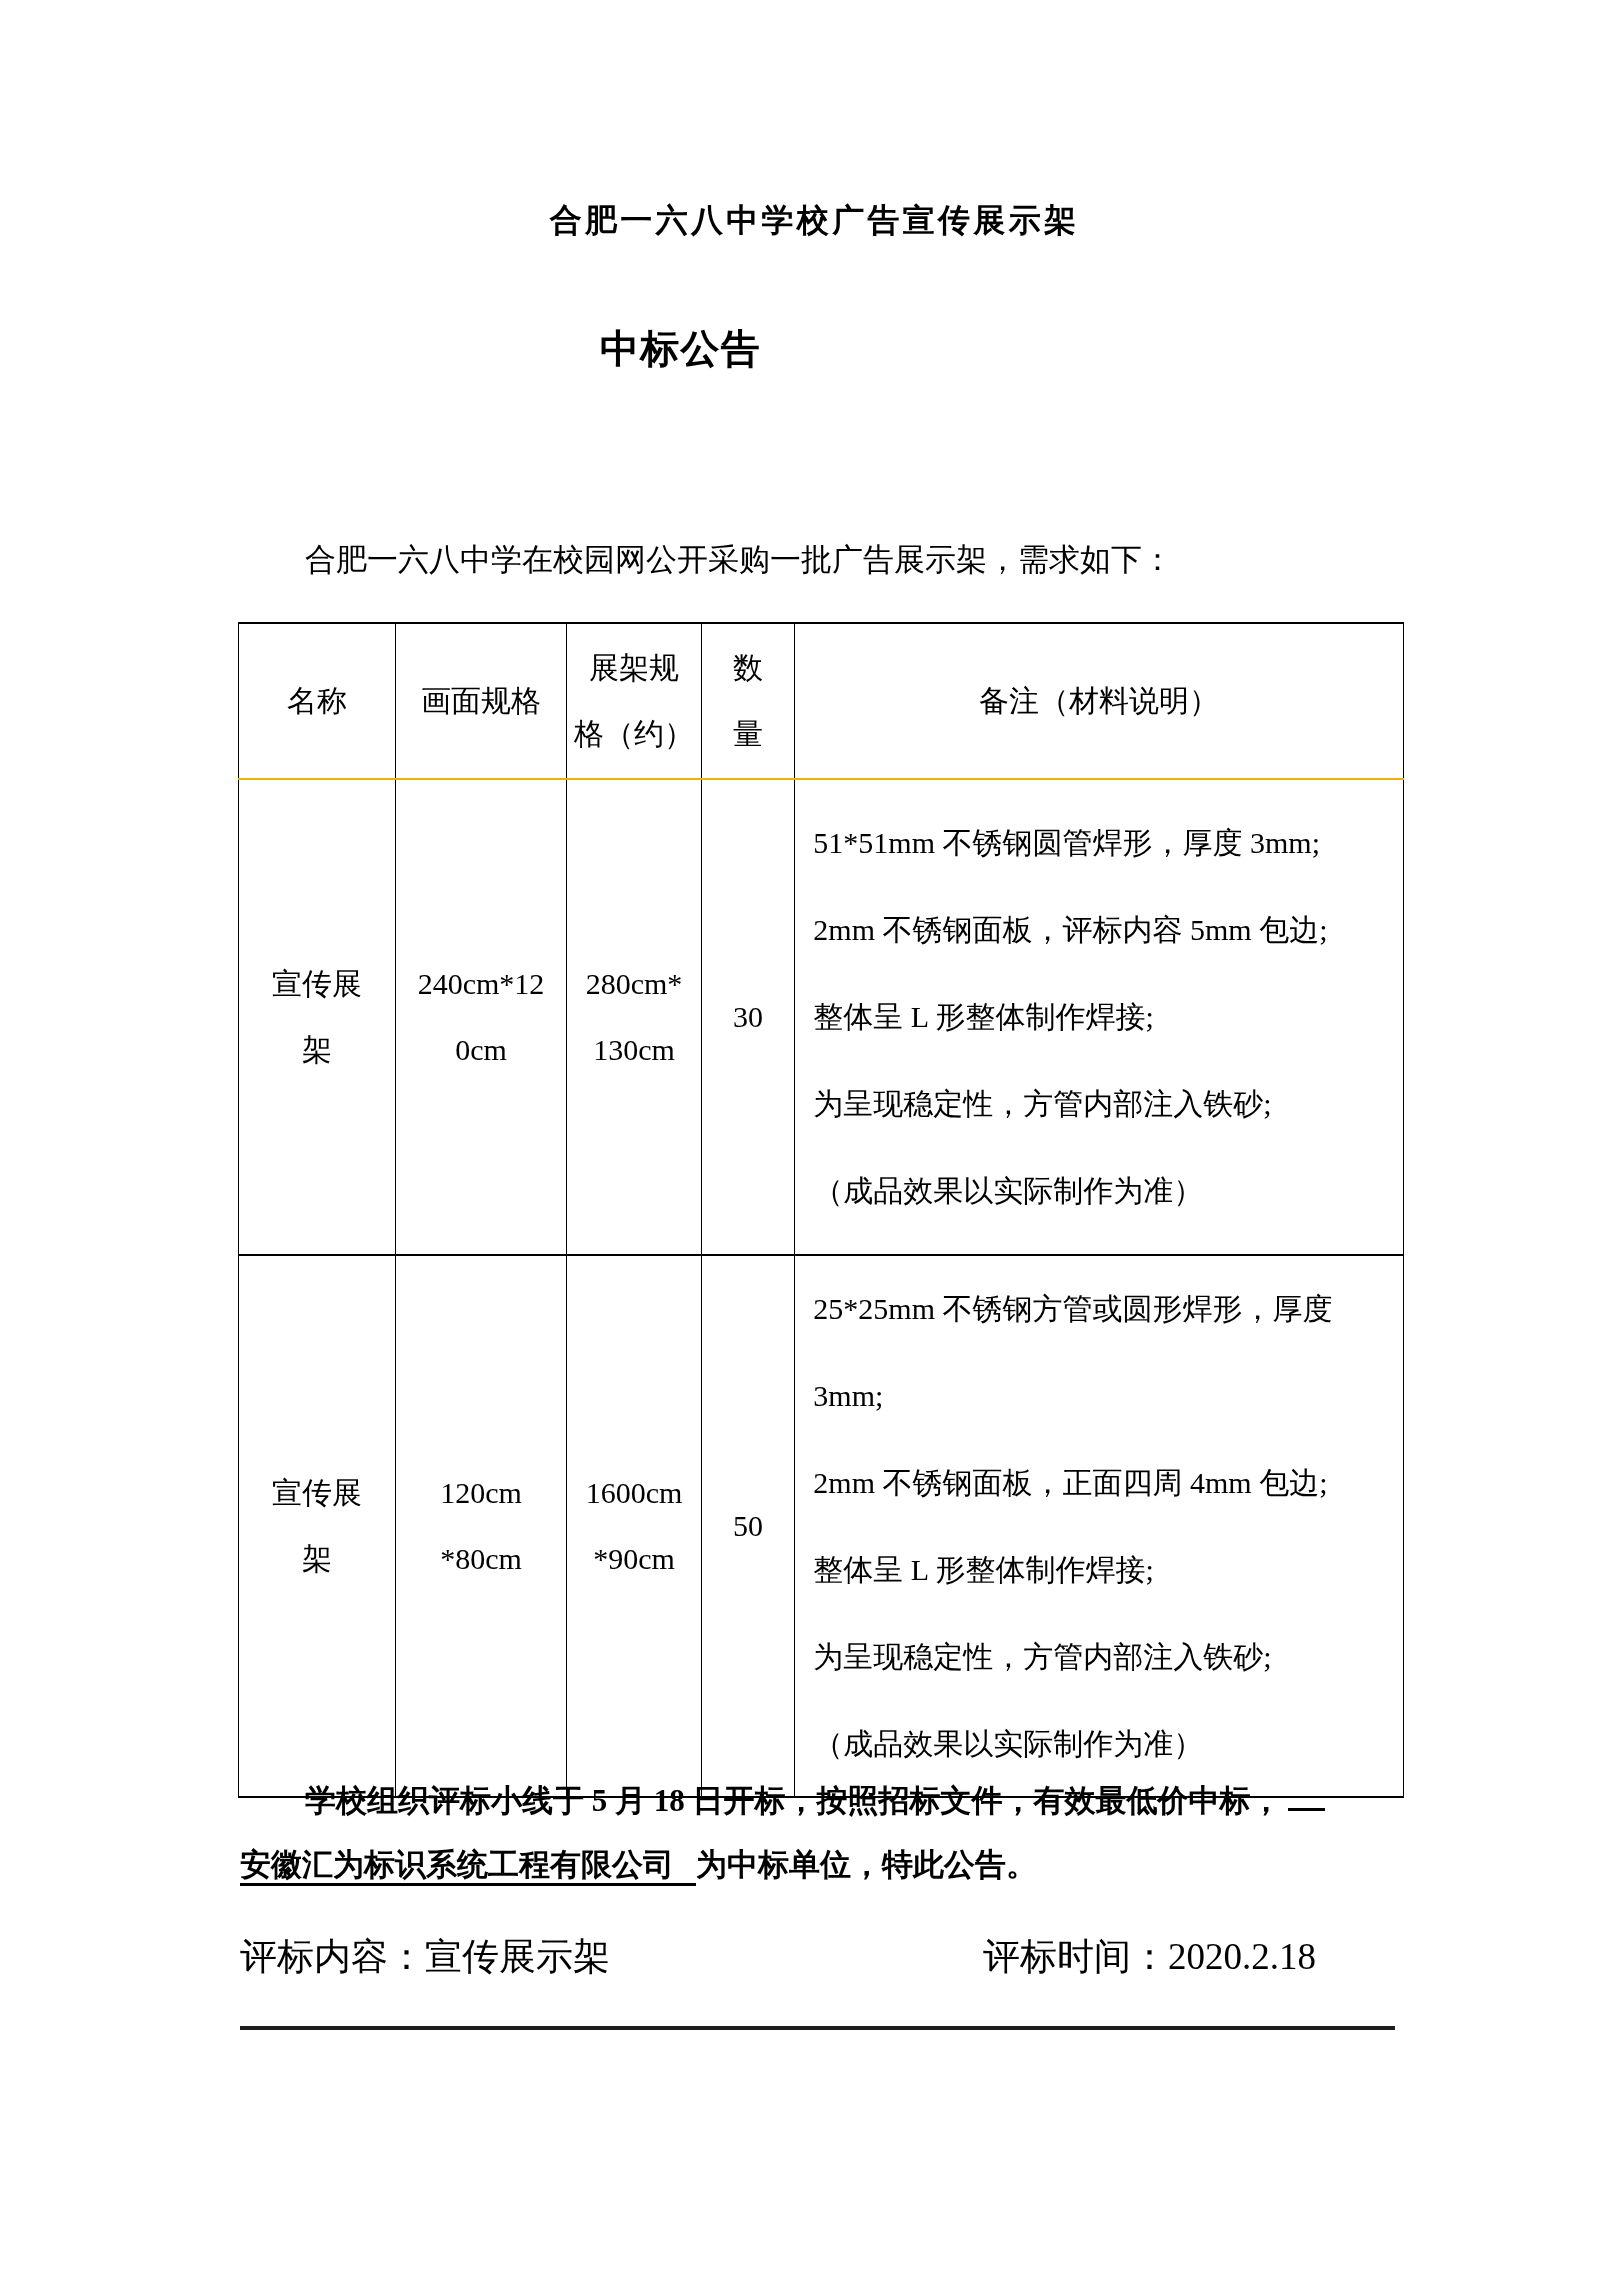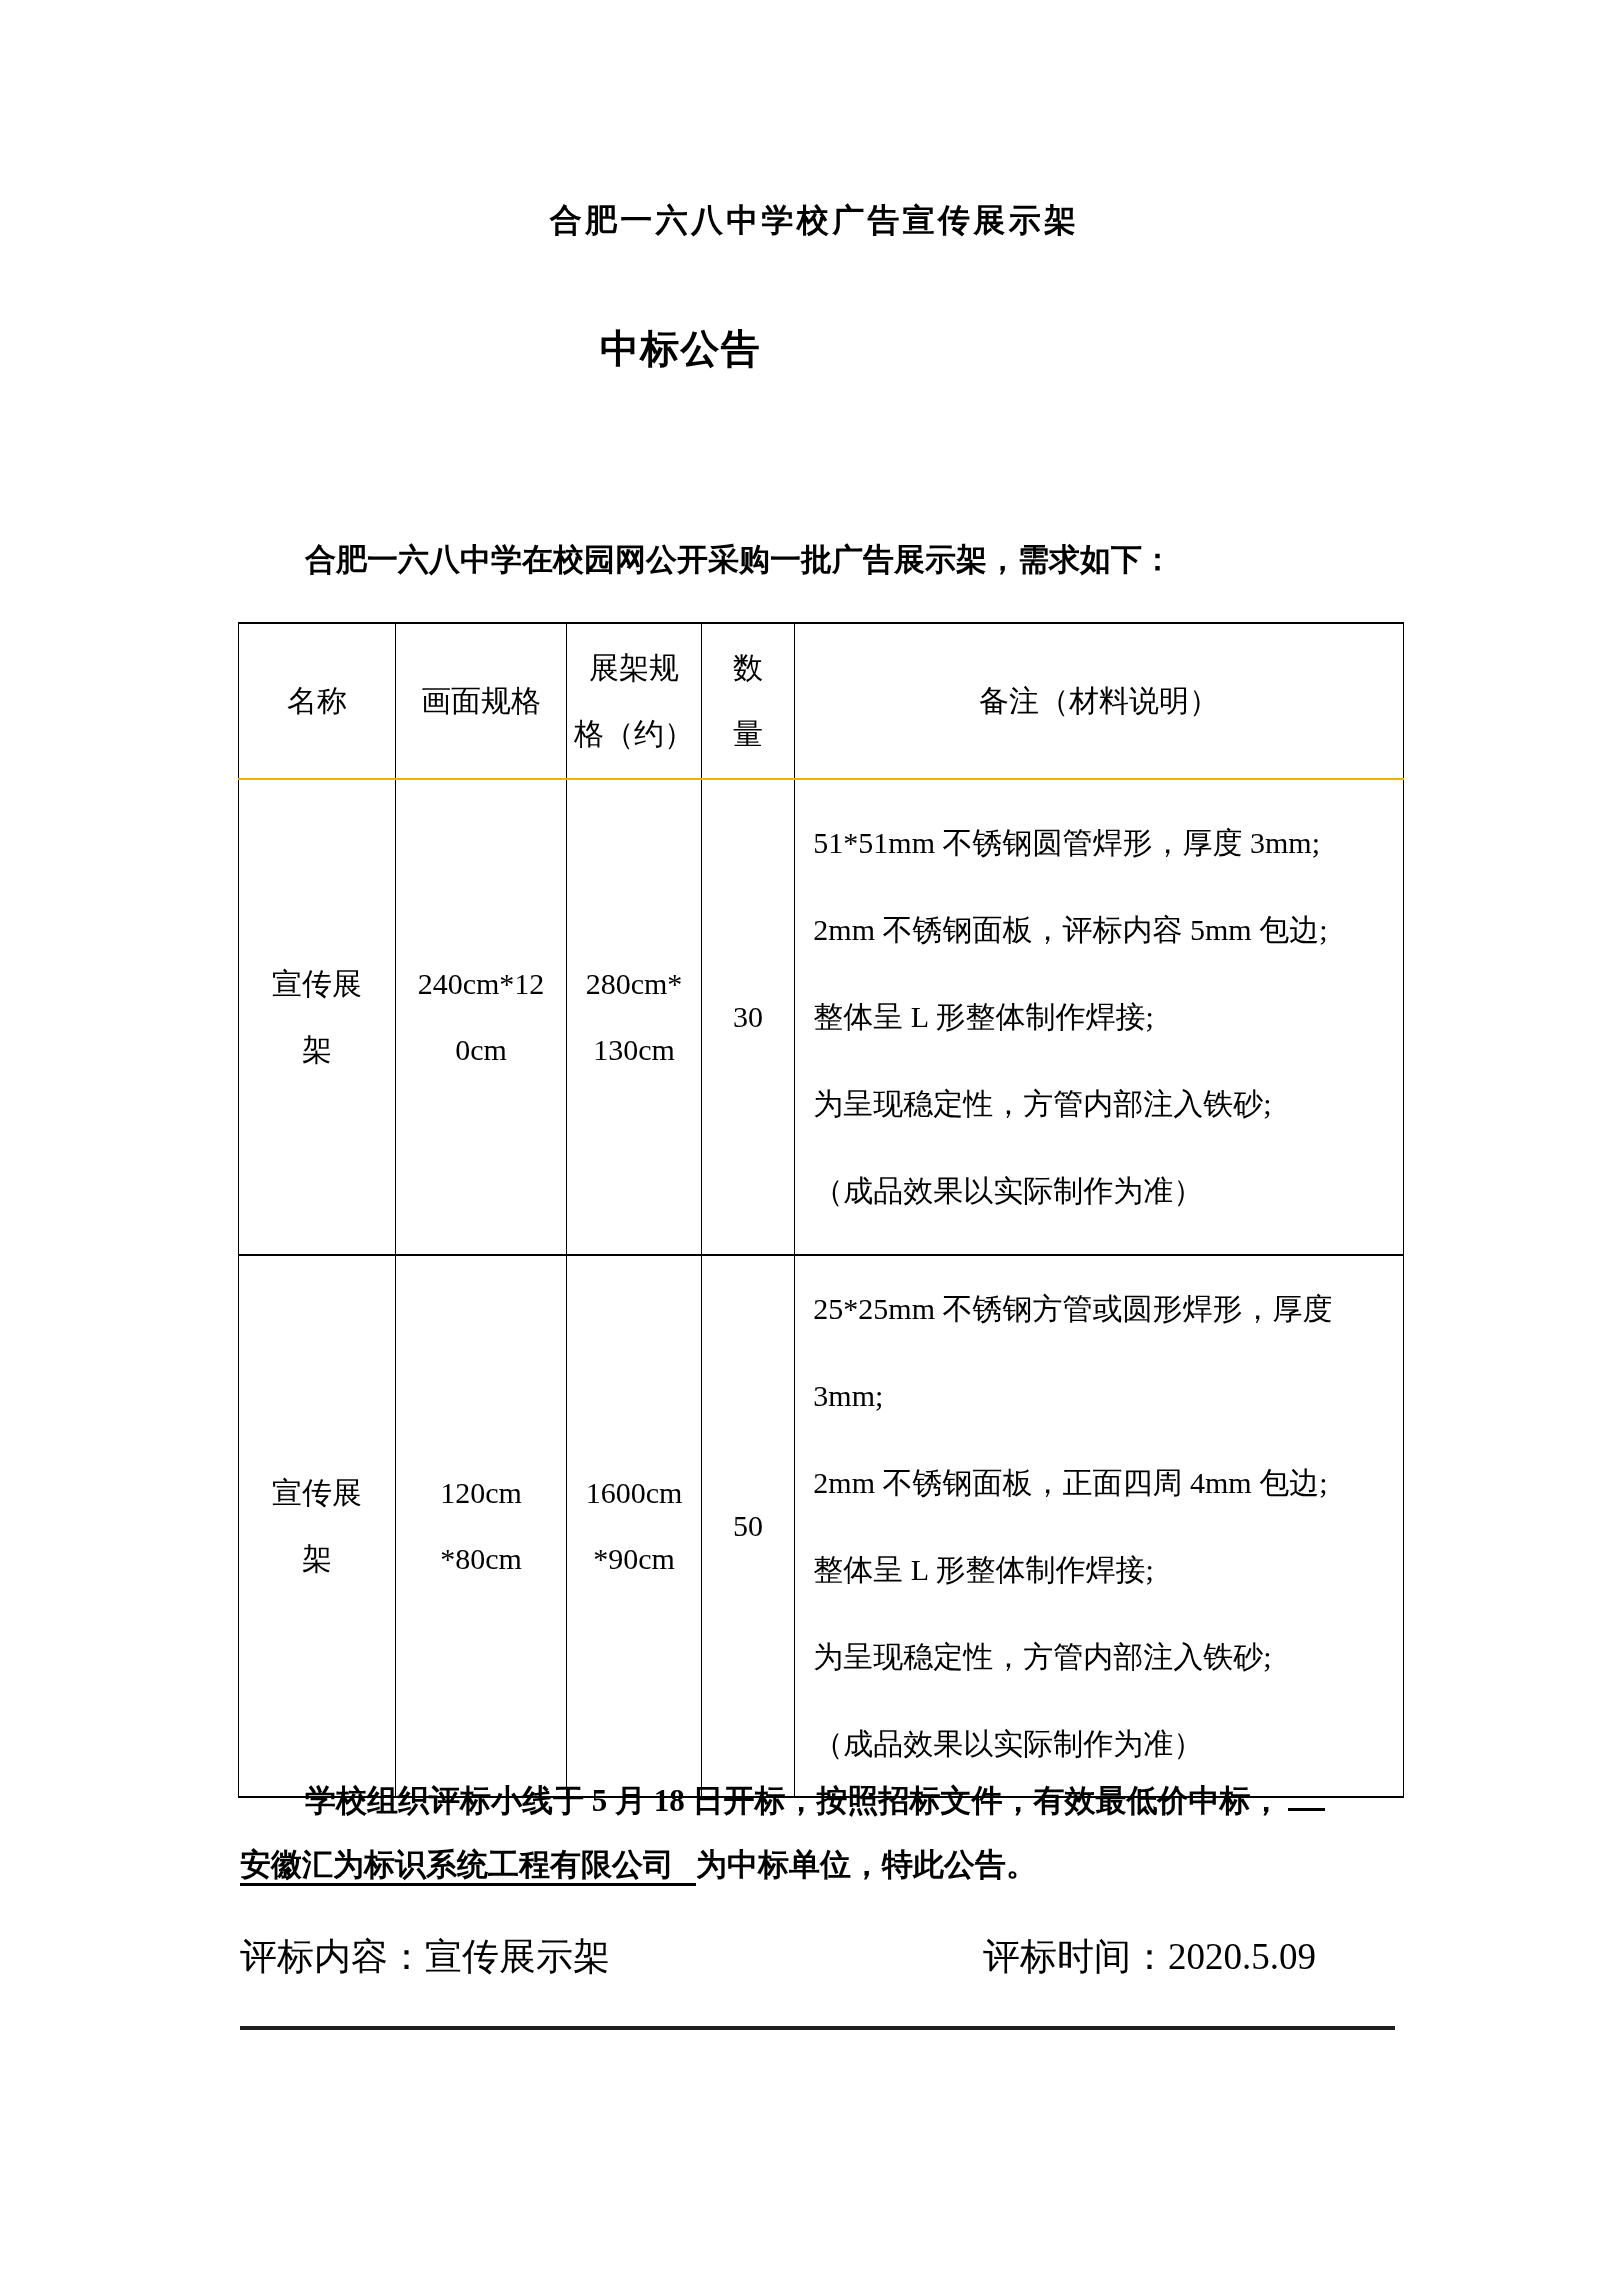--- a/index.html
+++ b/index.html
@@ -14,21 +14,21 @@
     text-align: center; font-size: 32px; font-weight: bold;
     letter-spacing: 3.3px; margin: 3px;
   }
   .subtitle {
     position: absolute; top: 322px; left: 0; width: 1361px;
     text-align: center; font-size: 39px; font-weight: bold;
     letter-spacing: 1.3px; margin: 0;
   }
   .intro {
     position: absolute; top: 539px; left: 240px; width: 1172px;
-    font-size: 31px; font-weight: bold; text-indent: 65px; margin: 0;
+    font-size: 31px; font-weight: normal; text-indent: 65px; margin: 0;
     white-space: nowrap;
   }
   table.doc-table {
     position: absolute; top: 622px; left: 238px; width: 1165px;
     border-collapse: collapse; table-layout: fixed;
     font-size: 30px;
     border-top: 2.6px solid #000; border-bottom: 2px solid #000;
     border-left: 1.3px solid #000; border-right: 1.3px solid #000;
   }
   .doc-table td {
@@ -151,19 +151,19 @@
     <div class="l1">
       <span>学校组织评标小线于 5 月 18 日开标，按照招标文件，有效最低价中标，</span><span class="blank-underline"></span>
     </div>
     <div class="l2">
       <span class="winner">安徽汇为标识系统工程有限公司</span><span>为中标单位，特此公告。</span>
     </div>
   </div>
 
   <div class="footer-row">
     <span class="content">评标内容：宣传展示架</span>
-    <span class="time">评标时间：2020.5.09</span>
+    <span class="time">评标时间：2020.2.18</span>
   </div>
 
   <div class="h-rule"></div>
 
 </div>
 
 
 </body></html>

